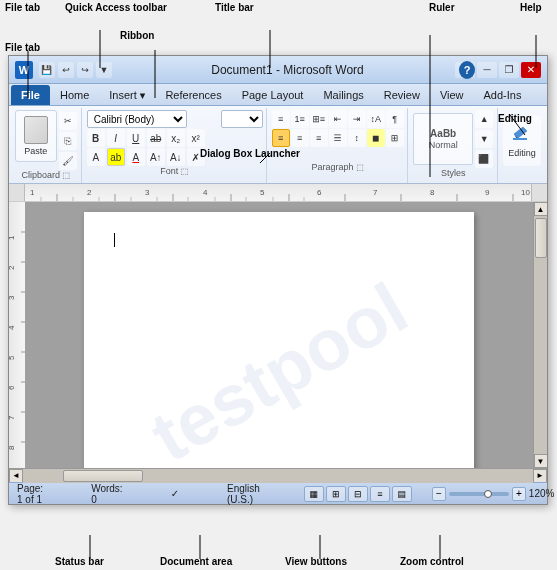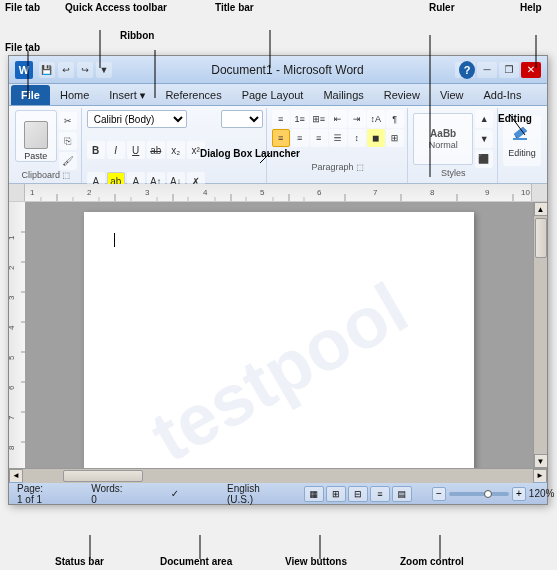--- a/index.html
+++ b/index.html
@@ -158,21 +158,21 @@
 
     
     .clipboard-group .ribbon-group-content {
       flex-direction: row;
       align-items: stretch;
     }
     .paste-btn {
       display: flex;
       flex-direction: column;
       align-items: center;
-      justify-content: flex-end;
+      justify-content: center;
       width: 42px;
       height: 52px;
       background: rgba(255,255,255,0.5);
       border: 1px solid #c8d4e8;
       border-radius: 3px;
       cursor: pointer;
       font-size: 9px;
       color: #333;
     }
     .paste-icon {
@@ -201,21 +201,21 @@
       display: flex;
       align-items: center;
       justify-content: center;
       font-size: 9px;
       color: #333;
     }
 
     
     .font-group .ribbon-group-content {
       flex-direction: column;
-      gap: 13px;
+      gap: 1px;
       width: 100%;
     }
     .font-row {
       display: flex;
       align-items: center;
       gap: 2px;
     }
     .font-dropdown {
       width: 100px;
       height: 18px;

